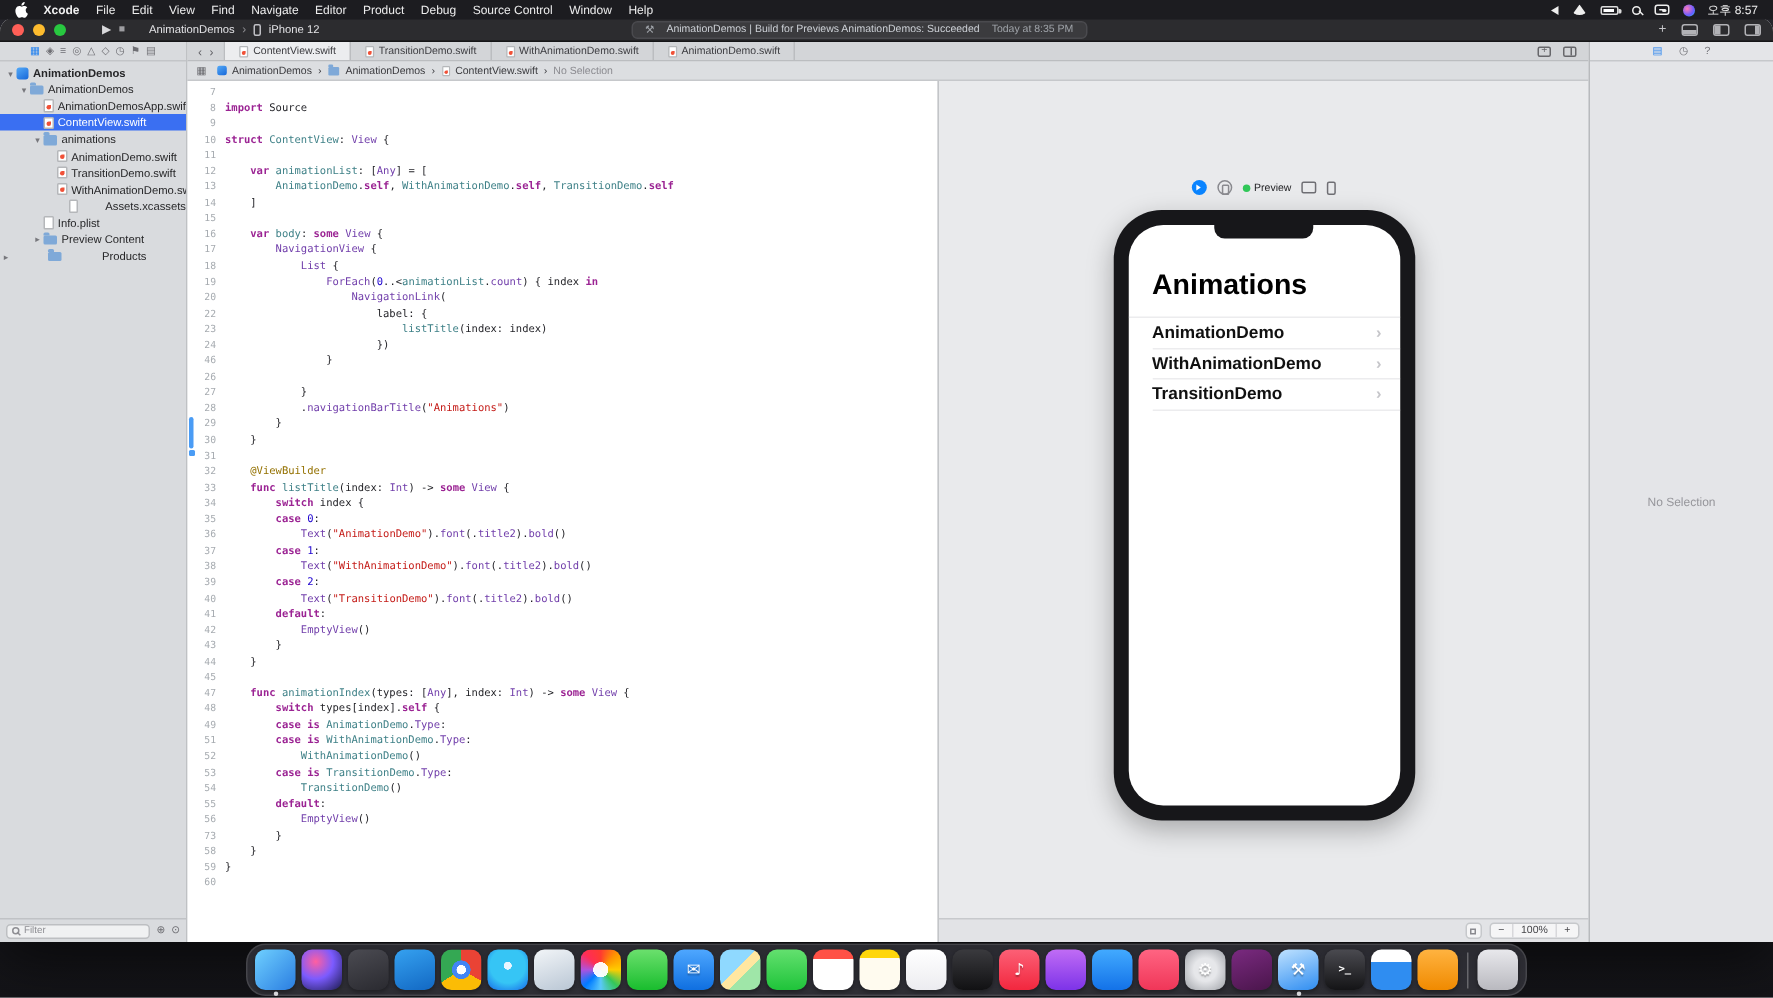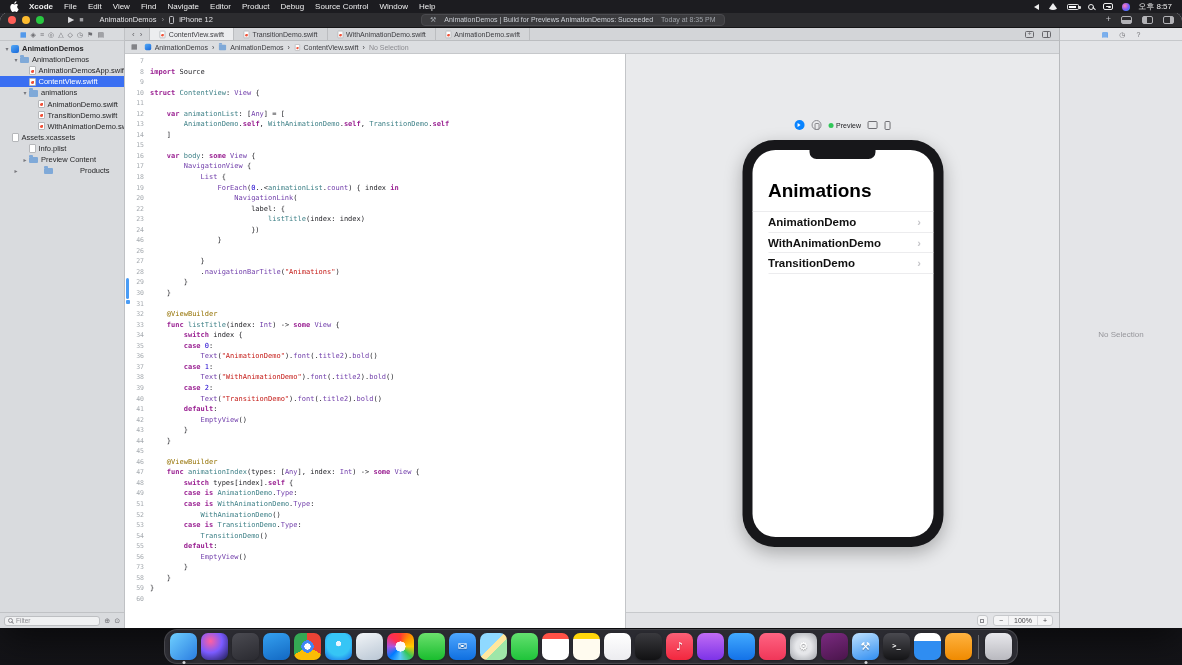--- a/index.html
+++ b/index.html
@@ -262,36 +262,36 @@
             <div class="trow" style="padding-left: 30px;">
               <span class="tri"></span>
               <span class="ic-doc swift"></span>
               <span class="lbl">TransitionDemo.swift</span>
             </div>
             <div class="trow" style="padding-left: 30px;">
               <span class="tri"></span>
               <span class="ic-doc swift"></span>
               <span class="lbl">WithAnimationDemo.swift</span>
             </div>
-            <div class="trow" style="padding-left: 4px;">
+            <div class="trow" style="padding-left: 23px; justify-content: space-between;">
               <span class="tri"></span>
               <span class="ic-doc"></span>
               <span class="lbl">Assets.xcassets</span>
             </div>
             <div class="trow" style="padding-left: 21px;">
               <span class="tri"></span>
               <span class="ic-doc"></span>
               <span class="lbl">Info.plist</span>
             </div>
             <div class="trow" style="padding-left: 21px;">
               <span class="tri">▸</span>
               <span class="ic-folder"></span>
               <span class="lbl">Preview Content</span>
             </div>
-            <div class="trow" style="padding-left: 12px; gap: 24px;">
+            <div class="trow" style="padding-left: 0; gap: 24px;">
               <span class="tri">▸</span>
               <span class="ic-folder"></span>
               <span class="lbl">Products</span>
             </div>
           </div>
         <div class="nav-filter">
           <span class="filter-field">
             <span class="ic-filter"></span>
             <span>Filter</span>
           </span>
@@ -388,21 +388,20 @@
               <div class="cl"><span class="ln">36</span><span class="tk-p">            </span><span class="tk-t">Text</span><span class="tk-p">(</span><span class="tk-s">"AnimationDemo"</span><span class="tk-p">).</span><span class="tk-t">font</span><span class="tk-p">(.</span><span class="tk-t">title2</span><span class="tk-p">).</span><span class="tk-t">bold</span><span class="tk-p">()</span></div>
               <div class="cl"><span class="ln">37</span><span class="tk-p">        </span><span class="tk-k">case</span><span class="tk-p"> </span><span class="tk-n">1</span><span class="tk-p">:</span></div>
               <div class="cl"><span class="ln">38</span><span class="tk-p">            </span><span class="tk-t">Text</span><span class="tk-p">(</span><span class="tk-s">"WithAnimationDemo"</span><span class="tk-p">).</span><span class="tk-t">font</span><span class="tk-p">(.</span><span class="tk-t">title2</span><span class="tk-p">).</span><span class="tk-t">bold</span><span class="tk-p">()</span></div>
               <div class="cl"><span class="ln">39</span><span class="tk-p">        </span><span class="tk-k">case</span><span class="tk-p"> </span><span class="tk-n">2</span><span class="tk-p">:</span></div>
               <div class="cl"><span class="ln">40</span><span class="tk-p">            </span><span class="tk-t">Text</span><span class="tk-p">(</span><span class="tk-s">"TransitionDemo"</span><span class="tk-p">).</span><span class="tk-t">font</span><span class="tk-p">(.</span><span class="tk-t">title2</span><span class="tk-p">).</span><span class="tk-t">bold</span><span class="tk-p">()</span></div>
               <div class="cl"><span class="ln">41</span><span class="tk-p">        </span><span class="tk-k">default</span><span class="tk-p">:</span></div>
               <div class="cl"><span class="ln">42</span><span class="tk-p">            </span><span class="tk-t">EmptyView</span><span class="tk-p">()</span></div>
               <div class="cl"><span class="ln">43</span><span class="tk-p">        }</span></div>
               <div class="cl"><span class="ln">44</span><span class="tk-p">    }</span></div>
               <div class="cl"><span class="ln">45</span></div>
-              <div class="cl"><span class="ln">46</span><span class="tk-p">    </span><span class="tk-a">@ViewBuilder</span></div>
               <div class="cl"><span class="ln">47</span><span class="tk-p">    </span><span class="tk-k">func</span><span class="tk-c"> animationIndex</span><span class="tk-p">(types: [</span><span class="tk-t">Any</span><span class="tk-p">], index: </span><span class="tk-t">Int</span><span class="tk-p">) -&gt; </span><span class="tk-k">some</span><span class="tk-p"> </span><span class="tk-t">View</span><span class="tk-p"> {</span></div>
               <div class="cl"><span class="ln">48</span><span class="tk-p">        </span><span class="tk-k">switch</span><span class="tk-p"> types[index].</span><span class="tk-k">self</span><span class="tk-p"> {</span></div>
               <div class="cl"><span class="ln">49</span><span class="tk-p">        </span><span class="tk-k">case</span><span class="tk-p"> </span><span class="tk-k">is</span><span class="tk-p"> </span><span class="tk-c">AnimationDemo</span><span class="tk-p">.</span><span class="tk-t">Type</span><span class="tk-p">:</span></div>
               <div class="cl"><span class="ln">51</span><span class="tk-p">        </span><span class="tk-k">case</span><span class="tk-p"> </span><span class="tk-k">is</span><span class="tk-p"> </span><span class="tk-c">WithAnimationDemo</span><span class="tk-p">.</span><span class="tk-t">Type</span><span class="tk-p">:</span></div>
               <div class="cl"><span class="ln">52</span><span class="tk-p">            </span><span class="tk-c">WithAnimationDemo</span><span class="tk-p">()</span></div>
               <div class="cl"><span class="ln">53</span><span class="tk-p">        </span><span class="tk-k">case</span><span class="tk-p"> </span><span class="tk-k">is</span><span class="tk-p"> </span><span class="tk-c">TransitionDemo</span><span class="tk-p">.</span><span class="tk-t">Type</span><span class="tk-p">:</span></div>
               <div class="cl"><span class="ln">54</span><span class="tk-p">            </span><span class="tk-c">TransitionDemo</span><span class="tk-p">()</span></div>
               <div class="cl"><span class="ln">55</span><span class="tk-p">        </span><span class="tk-k">default</span><span class="tk-p">:</span></div>
               <div class="cl"><span class="ln">56</span><span class="tk-p">            </span><span class="tk-t">EmptyView</span><span class="tk-p">()</span></div>
               <div class="cl"><span class="ln">73</span><span class="tk-p">        }</span></div>

